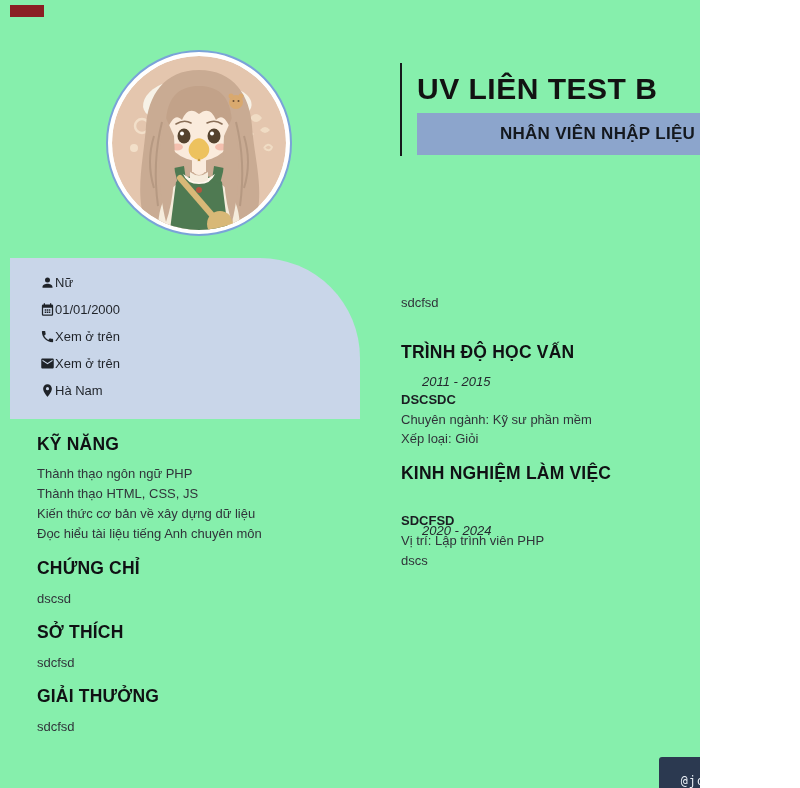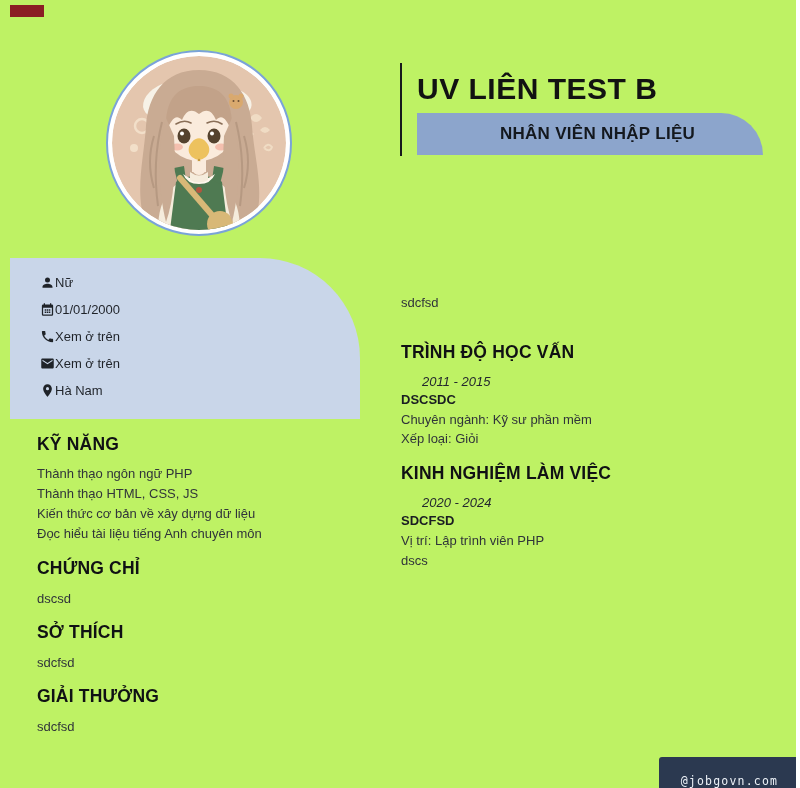--- a/index.html
+++ b/index.html
@@ -1,22 +1,22 @@
 <!DOCTYPE html>
 <html><head>
 <meta charset="utf-8">
 <style>
   * { margin: 0; padding: 0; box-sizing: border-box; }
   html, body { background: #ffffff; }
   body { font-family: "Liberation Sans", "DejaVu Sans", sans-serif; }
   .page {
     position: relative;
-    width: 796px;
+    width: 700px;
     height: 788px;
-    background: #bef264;
+    background: #86efac;
     overflow: hidden;
   }
   .abs { position: absolute; }
 
   
   .red-marker {
     left: 10px; top: 5px; width: 34px; height: 12px;
     background: #8A1F24;
   }
 
@@ -231,21 +231,21 @@
 
   <div class="body-t" style="left:401px; top:295px">sdcfsd</div>
 
   <div class="sec-h" style="left:401px; top:342px">TRÌNH ĐỘ HỌC VẤN</div>
   <div class="body-t it" style="left:401px; top:374px">2011 - 2015</div>
   <div class="body-t bd" style="left:401px; top:392px">DSCSDC</div>
   <div class="body-t" style="left:401px; top:412px">Chuyên ngành: Kỹ sư phần mềm</div>
   <div class="body-t" style="left:401px; top:431px">Xếp loại: Giỏi</div>
 
   <div class="sec-h" style="left:401px; top:463px">KINH NGHIỆM LÀM VIỆC</div>
-  <div class="body-t it" style="left:401px; top:495px">2020 - 2024</div>
+  <div class="body-t it" style="left:401px; top:523px">2020 - 2024</div>
   <div class="body-t bd" style="left:401px; top:513px">SDCFSD</div>
   <div class="body-t" style="left:401px; top:533px">Vị trí: Lập trình viên PHP</div>
   <div class="body-t" style="left:401px; top:553px">dscs</div>
 
   <div class="abs footer-bar">
     <span class="wm">@jobgovn.com</span>
   </div>
 
 </div>
 

